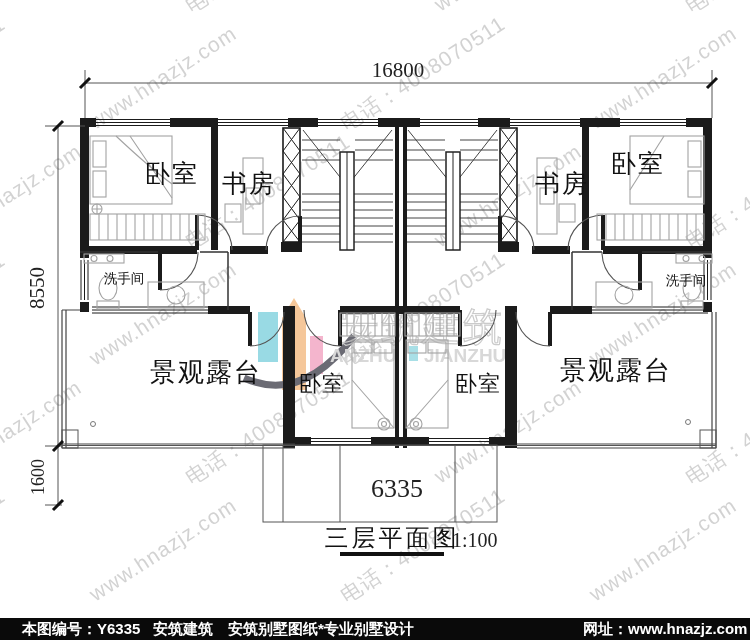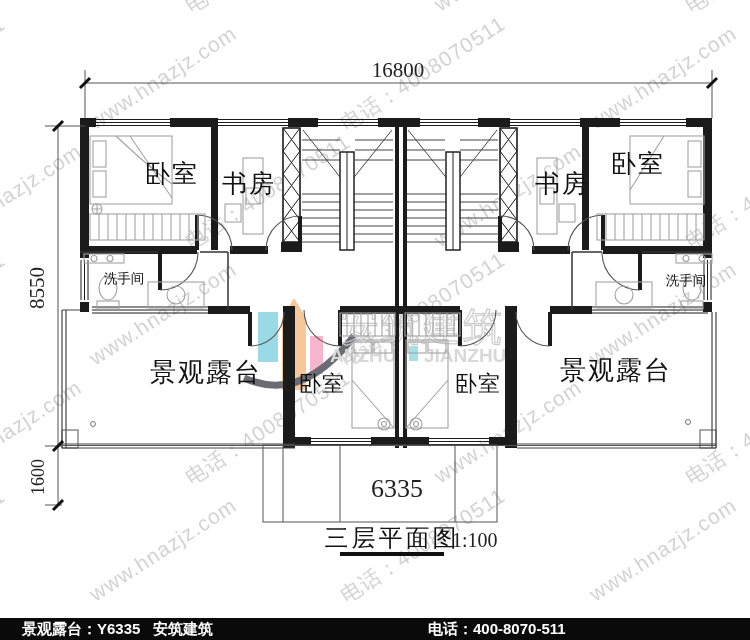--- a/index.html
+++ b/index.html
@@ -270,18 +270,19 @@
     </g>
 
     <g>
       <text x="392" y="546" font-size="24" text-anchor="middle" letter-spacing="3" fill="#111" class="cjk-serif" font-family="Liberation Serif, DejaVu Serif, serif">三层平面图</text>
       <rect x="340" y="552" width="104" height="4" fill="#111"></rect>
       <text x="452" y="547" font-size="20" fill="#222" class="cjk-serif" font-family="Liberation Serif, DejaVu Serif, serif">1:100</text>
     </g>
   </svg>
 
   <div id="footer-bar">
-    <span style="left:22px">景观露台：Y6335</span>
+    <span style="left:22px">本图编号：Y6335</span>
     <span style="left:153px">安筑建筑</span>
-    <span style="left:428px">电话：400-8070-511</span>
+    <span style="left:228px">安筑别墅图纸*专业别墅设计</span>
+    <span style="left:583px">网址：www.hnazjz.com</span>
   </div>
 
 </div>
 
 </body></html>

